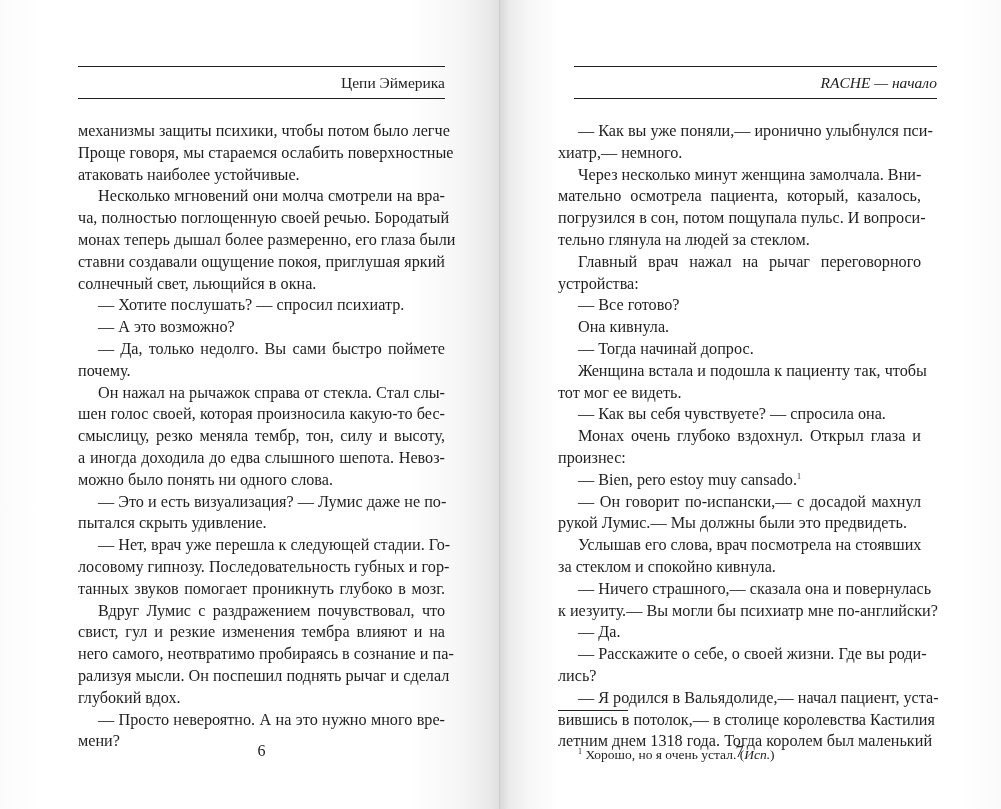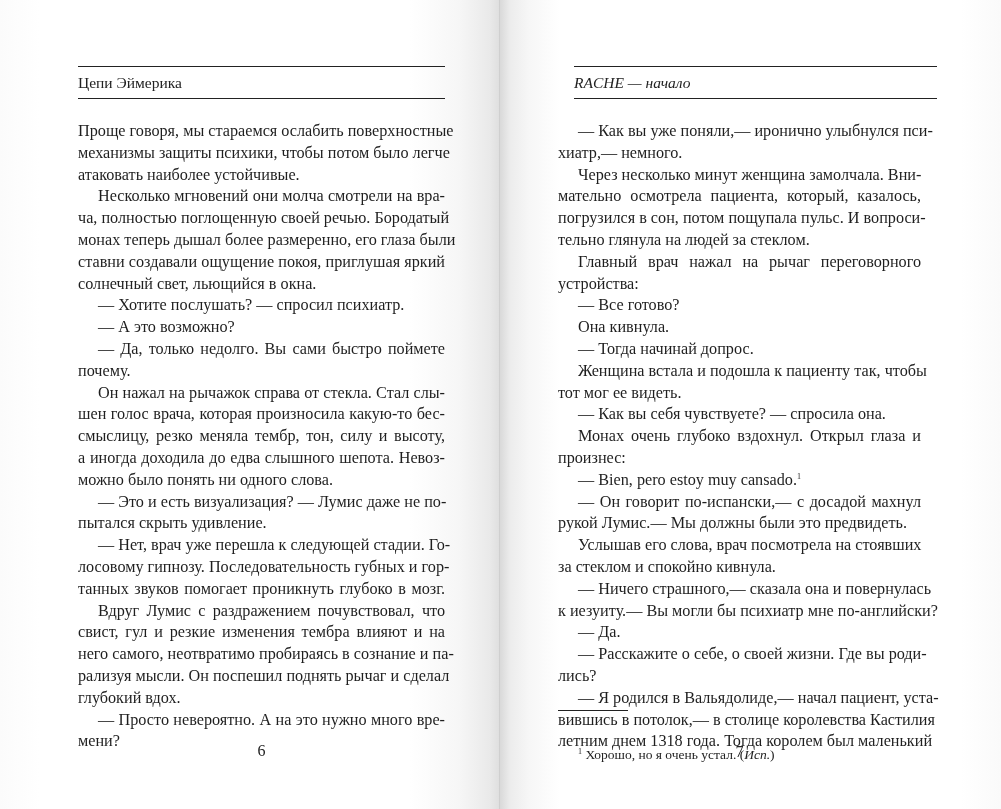--- a/index.html
+++ b/index.html
@@ -44,21 +44,21 @@
       width: 2px;
       height: 809px;
       background: #cfcfcf;
     }
     .running-head {
       position: absolute;
       top: 66px;
       height: 31px;
       border-top: 1.5px solid #222;
       border-bottom: 1.5px solid #222;
-      text-align: left;
+      text-align: right;
       font-size: 15.5px;
       line-height: 31px;
       color: #222;
     }
     .page-left .running-head {
       left: 78px;
       width: 367px;
     }
     .page-right .running-head {
       left: 74px;
@@ -136,34 +136,34 @@
     }
   </style>
 </head>
 <body>
 
 <div class="spread">
 
   <div class="page page-left">
     <div class="running-head">Цепи Эймерика</div>
     <div class="body-text" id="left-body">
+        <span class="line">механизмы защиты психики, чтобы потом было легче</span>
         <span class="line">Проще говоря, мы стараемся ослабить поверхностные</span>
-        <span class="line">механизмы защиты психики, чтобы потом было легче</span>
         <span class="line last">атаковать наиболее устойчивые.</span>
         <span class="line indent">Несколько мгновений они молча смотрели на вра-</span>
         <span class="line">ча, полностью поглощенную своей речью. Бородатый</span>
         <span class="line">монах теперь дышал более размеренно, его глаза были</span>
         <span class="line">ставни создавали ощущение покоя, приглушая яркий</span>
         <span class="line last">солнечный свет, льющийся в окна.</span>
         <span class="line indent last">— Хотите послушать? — спросил психиатр.</span>
         <span class="line indent last">— А это возможно?</span>
         <span class="line indent">— Да, только недолго. Вы сами быстро поймете</span>
         <span class="line last">почему.</span>
         <span class="line indent">Он нажал на рычажок справа от стекла. Стал слы-</span>
-        <span class="line">шен голос врача, которая произносила какую-то бес-</span>
+        <span class="line">шен голос своей, которая произносила какую-то бес-</span>
         <span class="line">смыслицу, резко меняла тембр, тон, силу и высоту,</span>
         <span class="line">а иногда доходила до едва слышного шепота. Невоз-</span>
         <span class="line last">можно было понять ни одного слова.</span>
         <span class="line indent">— Это и есть визуализация? — Лумис даже не по-</span>
         <span class="line last">пытался скрыть удивление.</span>
         <span class="line indent">— Нет, врач уже перешла к следующей стадии. Го-</span>
         <span class="line">лосовому гипнозу. Последовательность губных и гор-</span>
         <span class="line">танных звуков помогает проникнуть глубоко в мозг.</span>
         <span class="line indent">Вдруг Лумис с раздражением почувствовал, что</span>
         <span class="line">свист, гул и резкие изменения тембра влияют и на</span>

